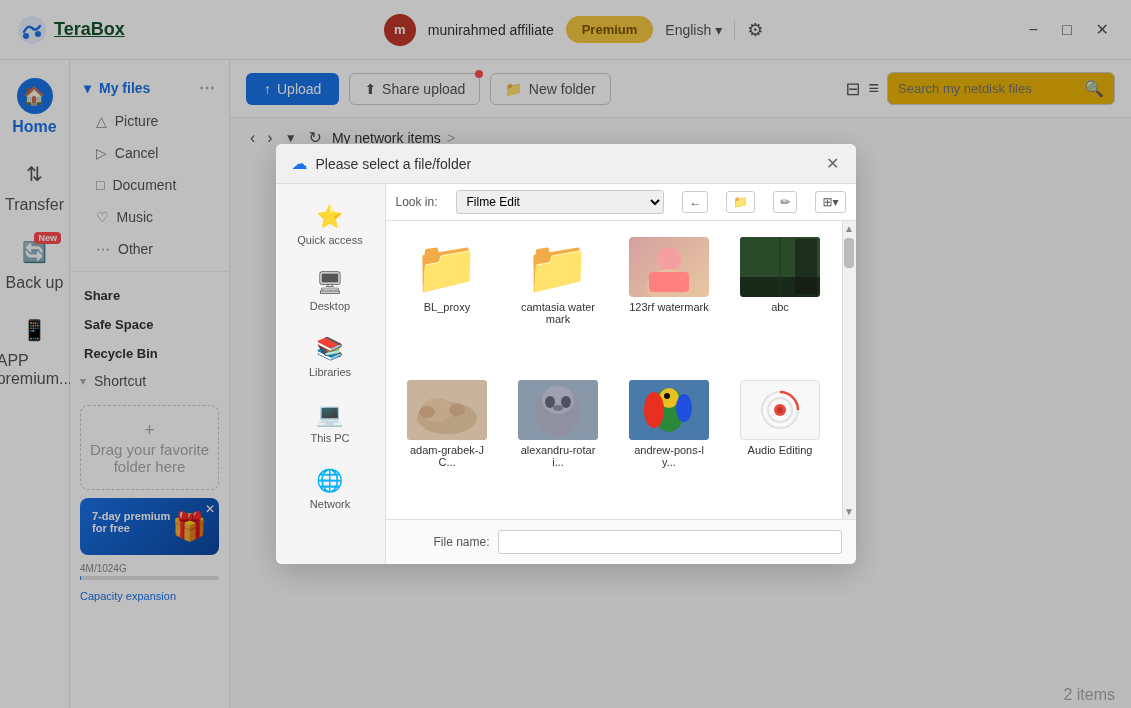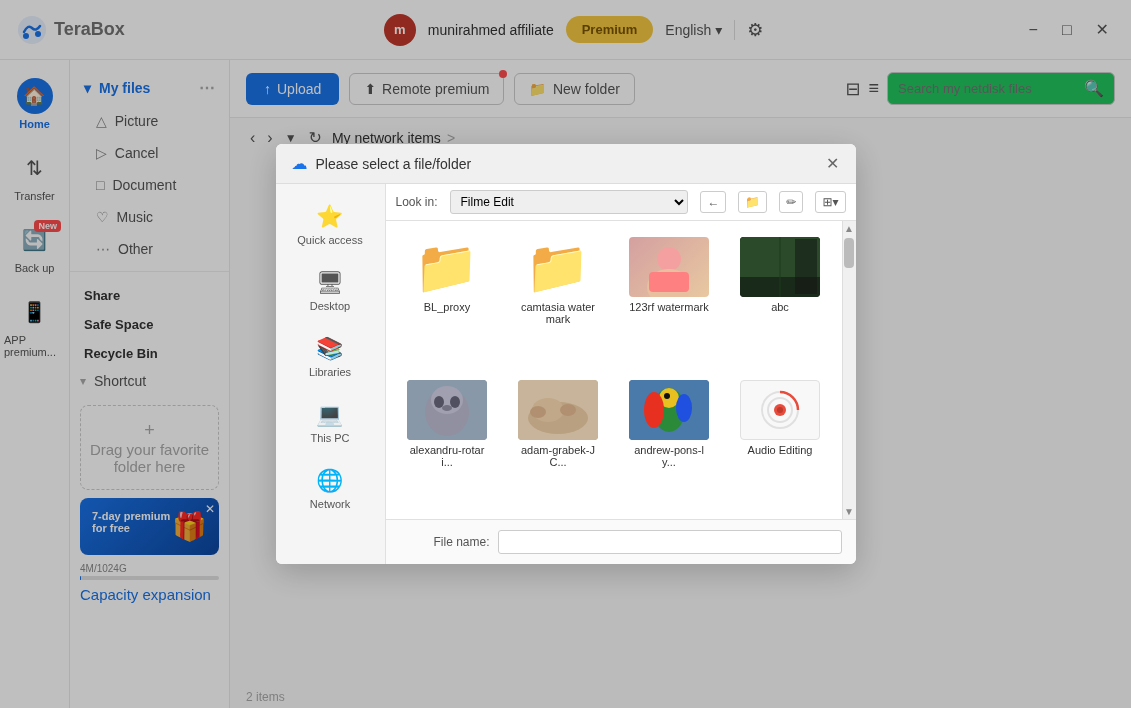--- a/index.html
+++ b/index.html
@@ -1,94 +1,94 @@
 <!DOCTYPE html>
 <html><head>
   <meta charset="utf-8">
   <style>
     * { box-sizing: border-box; margin: 0; padding: 0; }
     body { font-family: -apple-system, BlinkMacSystemFont, 'Segoe UI', Arial, sans-serif; background: #f0f2f5; width: 1131px; height: 708px; overflow: hidden; }
 
     
     .titlebar { display: flex; align-items: center; justify-content: space-between; background: #fff; height: 60px; padding: 0 16px; border-bottom: 1px solid #e8e8e8; }
     .titlebar-left { display: flex; align-items: center; gap: 8px; }
-    .logo-text { font-size: 18px; font-weight: 700; color: #737373; }
+    .logo-text { font-size: 18px; font-weight: 700; color: #14532d; text-decoration: underline; }
     .titlebar-center { display: flex; align-items: center; gap: 12px; }
     .user-avatar { width: 32px; height: 32px; border-radius: 50%; background: #c0392b; color: #fff; display: flex; align-items: center; justify-content: center; font-size: 13px; font-weight: 600; }
     .user-name { font-size: 14px; color: #333; }
     .premium-btn { background: #f5c842; border: none; border-radius: 20px; padding: 6px 16px; font-size: 13px; font-weight: 600; color: #7a5500; cursor: pointer; }
     .lang-selector { font-size: 14px; color: #555; display: flex; align-items: center; gap: 4px; cursor: pointer; }
     .titlebar-right { display: flex; align-items: center; gap: 12px; }
     .win-btn { background: none; border: none; font-size: 16px; cursor: pointer; color: #555; padding: 4px 6px; }
     .settings-btn { background: none; border: none; font-size: 18px; cursor: pointer; color: #555; }
     .separator { width: 1px; height: 20px; background: #ddd; }
 
     
     .main { display: flex; height: calc(708px - 60px); }
 
     
     .icon-sidebar { width: 70px; background: #fff; display: flex; flex-direction: column; align-items: center; padding-top: 10px; gap: 4px; border-right: 1px solid #e8e8e8; }
     .icon-sidebar-item { display: flex; flex-direction: column; align-items: center; padding: 8px 4px; cursor: pointer; width: 100%; gap: 4px; }
     .icon-sidebar-item.active .icon-circle { background: #1a73e8; color: #fff; }
     .icon-circle { width: 36px; height: 36px; border-radius: 50%; display: flex; align-items: center; justify-content: center; font-size: 18px; color: #1a73e8; }
-    .icon-label { font-size: 11px; color: #555; }
+    .icon-label { font-size: 16px; color: #555; }
     .icon-sidebar-item.active .icon-label { color: #1a73e8; font-weight: 600; }
     .new-tag { position: absolute; top: 6px; right: 8px; background: #ff4d4f; color: #fff; font-size: 9px; border-radius: 4px; padding: 1px 4px; font-weight: 700; }
 
     
     .nav-sidebar { width: 160px; background: #fff; border-right: 1px solid #e8e8e8; padding: 10px 0; overflow-y: auto; }
     .nav-item { display: flex; align-items: center; gap: 8px; padding: 8px 14px; cursor: pointer; font-size: 14px; color: #555; }
     .nav-item.active { color: #1a73e8; font-weight: 600; }
     .nav-item .nav-icon { font-size: 14px; color: #888; }
     .nav-item.active .nav-icon { color: #1a73e8; }
     .nav-section { font-size: 13px; font-weight: 600; color: #333; padding: 10px 14px 4px; }
     .nav-divider { height: 1px; background: #eee; margin: 6px 0; }
     .drag-favorite { margin: 8px 10px; border: 1.5px dashed #ccc; border-radius: 8px; padding: 14px 8px; text-align: center; font-size: 11px; color: #aaa; }
     .promo-box { margin: 8px 10px; border-radius: 8px; overflow: hidden; position: relative; background: linear-gradient(135deg, #1a73e8, #0d47a1); padding: 12px; }
     .promo-close { position: absolute; top: 4px; right: 4px; color: #fff; font-size: 12px; cursor: pointer; background: none; border: none; }
     .promo-text { font-size: 11px; color: #fff; font-weight: 600; }
     .capacity-bar { margin: 4px 10px 2px; }
     .capacity-text { font-size: 10px; color: #888; margin-bottom: 2px; }
     .capacity-progress { height: 4px; background: #e0e0e0; border-radius: 2px; }
     .capacity-fill { height: 100%; background: #1a73e8; border-radius: 2px; width: 0.4%; }
-    .capacity-link { font-size: 15px; color: #1a73e8; cursor: pointer; }
+    .capacity-link { font-size: 11px; color: #1a73e8; cursor: pointer; }
 
     
     .content { flex: 1; display: flex; flex-direction: column; background: #fafafa; }
     .toolbar { display: flex; align-items: center; gap: 10px; padding: 12px 16px; background: #fff; border-bottom: 1px solid #e8e8e8; }
     .upload-btn { background: #1a73e8; color: #fff; border: none; border-radius: 6px; padding: 8px 18px; font-size: 14px; cursor: pointer; display: flex; align-items: center; gap: 6px; }
     .remote-btn { background: none; border: 1.5px solid #ccc; border-radius: 6px; padding: 7px 14px; font-size: 14px; cursor: pointer; color: #555; display: flex; align-items: center; gap: 6px; position: relative; }
     .remote-dot { position: absolute; top: -4px; right: -4px; width: 8px; height: 8px; background: #ff4d4f; border-radius: 50%; }
     .newfolder-btn { background: none; border: 1.5px solid #ccc; border-radius: 6px; padding: 7px 14px; font-size: 14px; cursor: pointer; color: #555; display: flex; align-items: center; gap: 6px; }
     .toolbar-right { margin-left: auto; display: flex; align-items: center; gap: 8px; }
-    .search-box { display: flex; align-items: center; gap: 6px; border: 1px solid #ccc; border-radius: 6px; padding: 6px 10px; background: #22c55e; }
+    .search-box { display: flex; align-items: center; gap: 6px; border: 1px solid #ccc; border-radius: 6px; padding: 6px 10px; background: #eab308; }
     .search-input { border: none; outline: none; font-size: 13px; color: #555; width: 180px; background: transparent; }
 
     .breadcrumb { display: flex; align-items: center; gap: 6px; padding: 8px 16px; font-size: 14px; color: #555; background: #fafafa; }
     .breadcrumb-nav { display: flex; align-items: center; gap: 4px; }
     .breadcrumb-btn { background: none; border: none; font-size: 16px; cursor: pointer; color: #555; padding: 2px 4px; }
     .breadcrumb-btn:disabled { color: #ccc; cursor: default; }
     .breadcrumb-text { font-size: 14px; color: #333; font-weight: 500; }
     .breadcrumb-sep { color: #aaa; }
 
     .file-area { flex: 1; padding: 10px 16px; overflow-y: auto; }
-    .items-count { font-size: 12px; color: #aaa; text-align: left; padding: 8px 16px 4px; }
+    .items-count { font-size: 16px; color: #aaa; text-align: right; padding: 8px 16px 4px; }
 
     
     .dialog-overlay { position: fixed; inset: 0; background: rgba(0,0,0,0.25); display: flex; align-items: center; justify-content: center; z-index: 100; }
     .dialog { background: #fff; border-radius: 6px; width: 580px; box-shadow: 0 8px 32px rgba(0,0,0,0.2); overflow: hidden; }
     .dialog-header { display: flex; align-items: center; gap: 8px; padding: 10px 16px; background: #f0f0f0; border-bottom: 1px solid #ddd; }
     .dialog-title { font-size: 14px; color: #333; font-weight: 500; flex: 1; }
     .dialog-close { background: none; border: none; font-size: 16px; cursor: pointer; color: #666; }
     .dialog-body { display: flex; height: 380px; }
     .dialog-left { width: 110px; background: #f5f5f5; border-right: 1px solid #e0e0e0; padding: 8px 0; overflow-y: auto; }
     .dialog-nav-item { display: flex; flex-direction: column; align-items: center; gap: 4px; padding: 12px 8px; cursor: pointer; font-size: 11px; color: #555; text-align: center; }
     .dialog-nav-icon { font-size: 22px; }
     .dialog-content { flex: 1; display: flex; flex-direction: column; }
-    .dialog-toolbar { display: flex; align-items: center; gap: 12px; padding: 6px 10px; border-bottom: 1px solid #e0e0e0; }
+    .dialog-toolbar { display: flex; align-items: center; gap: 18px; padding: 6px 10px; border-bottom: 1px solid #e0e0e0; }
     .look-in-label { font-size: 12px; color: #555; white-space: nowrap; }
     .look-in-select { flex: 1; padding: 3px 6px; font-size: 12px; border: 1px solid #ccc; border-radius: 3px; }
     .dialog-tool-btn { background: none; border: 1px solid #ccc; border-radius: 3px; padding: 3px 6px; font-size: 12px; cursor: pointer; color: #555; }
     .dialog-files { flex: 1; display: grid; grid-template-columns: repeat(4, 1fr); gap: 8px; padding: 10px; overflow-y: auto; }
     .file-item { display: flex; flex-direction: column; align-items: center; gap: 4px; cursor: pointer; padding: 6px; border-radius: 4px; }
     .file-thumb { width: 80px; height: 60px; border-radius: 4px; overflow: hidden; display: flex; align-items: center; justify-content: center; }
     .folder-icon { font-size: 52px; color: #f5a623; line-height: 1; }
     .file-name { font-size: 11px; color: #333; text-align: center; word-break: break-all; max-width: 80px; }
     .dialog-footer { padding: 10px 14px; border-top: 1px solid #e0e0e0; background: #fafafa; }
     .footer-row { display: flex; align-items: center; gap: 8px; margin-bottom: 6px; }
@@ -218,21 +218,21 @@
 
   <div class="content">
 
     <div class="toolbar">
       <button class="upload-btn">
         <span>↑</span>
         <span>Upload</span>
       </button>
       <button class="remote-btn">
         <span>⬆</span>
-        <span>Remote premium</span>
+        <span>Share upload</span>
         <div class="remote-dot"></div>
       </button>
       <button class="newfolder-btn">
         <span>📁</span>
         <span>New folder</span>
       </button>
       <div class="toolbar-right">
         <button style="background:none;border:none;font-size:18px;cursor:pointer;color:#555;">⊟</button>
         <button style="background:none;border:none;font-size:18px;cursor:pointer;color:#555;">≡</button>
         <div class="search-box">
@@ -340,47 +340,47 @@
                   <rect width="80" height="60" fill="#1a2a1a"></rect>
                   <rect x="0" y="0" width="80" height="40" fill="#2a4a2a"></rect>
                   <line x1="40" y1="0" x2="40" y2="60" stroke="#1a3a1a" stroke-width="1"></line>
                   <rect x="55" y="2" width="22" height="55" fill="#111" opacity="0.5"></rect>
                 </svg>
               </div>
               <span class="file-name">abc</span>
             </div>
 
             <div class="file-item">
+              <div class="file-thumb" style="background:linear-gradient(135deg,#c8b89a,#a89878);">
+                <svg width="80" height="60">
+                  <rect width="80" height="60" fill="#c8b49a"></rect>
+                  <ellipse cx="40" cy="38" rx="30" ry="16" fill="#b8a080"></ellipse>
+                  <ellipse cx="30" cy="30" rx="16" ry="12" fill="#c0a888"></ellipse>
+                  <ellipse cx="20" cy="32" rx="8" ry="6" fill="#b09070"></ellipse>
+                  <ellipse cx="50" cy="30" rx="8" ry="6" fill="#b09070"></ellipse>
+                </svg>
+              </div>
+              <span class="file-name">adam-grabek-JC...</span>
+            </div>
+
+            <div class="file-item">
               <div class="file-thumb" style="background:#8090a0;">
                 <svg width="80" height="60">
                   <rect width="80" height="60" fill="#8898a8"></rect>
                   <ellipse cx="40" cy="32" rx="22" ry="24" fill="#9090a0"></ellipse>
                   <ellipse cx="40" cy="20" rx="16" ry="14" fill="#a0a0b0"></ellipse>
                   <ellipse cx="32" cy="22" rx="5" ry="6" fill="#505060"></ellipse>
                   <ellipse cx="48" cy="22" rx="5" ry="6" fill="#505060"></ellipse>
                   <ellipse cx="40" cy="28" rx="5" ry="3" fill="#707080"></ellipse>
                 </svg>
               </div>
               <span class="file-name">alexandru-rotari...</span>
             </div>
 
             <div class="file-item">
-              <div class="file-thumb" style="background:linear-gradient(135deg,#c8b89a,#a89878);">
-                <svg width="80" height="60">
-                  <rect width="80" height="60" fill="#c8b49a"></rect>
-                  <ellipse cx="40" cy="38" rx="30" ry="16" fill="#b8a080"></ellipse>
-                  <ellipse cx="30" cy="30" rx="16" ry="12" fill="#c0a888"></ellipse>
-                  <ellipse cx="20" cy="32" rx="8" ry="6" fill="#b09070"></ellipse>
-                  <ellipse cx="50" cy="30" rx="8" ry="6" fill="#b09070"></ellipse>
-                </svg>
-              </div>
-              <span class="file-name">adam-grabek-JC...</span>
-            </div>
-
-            <div class="file-item">
               <div class="file-thumb" style="background:#3a6a9a;">
                 <svg width="80" height="60">
                   <rect width="80" height="60" fill="#4a7aaa"></rect>
                   <ellipse cx="40" cy="30" rx="16" ry="22" fill="#2a8a3a"></ellipse>
                   <ellipse cx="40" cy="18" rx="10" ry="10" fill="#e8c020"></ellipse>
                   <circle cx="38" cy="16" r="3" fill="#111"></circle>
                   <ellipse cx="25" cy="30" rx="10" ry="18" fill="#e83020"></ellipse>
                   <ellipse cx="55" cy="28" rx="8" ry="14" fill="#2050e0"></ellipse>
                 </svg>
               </div>

